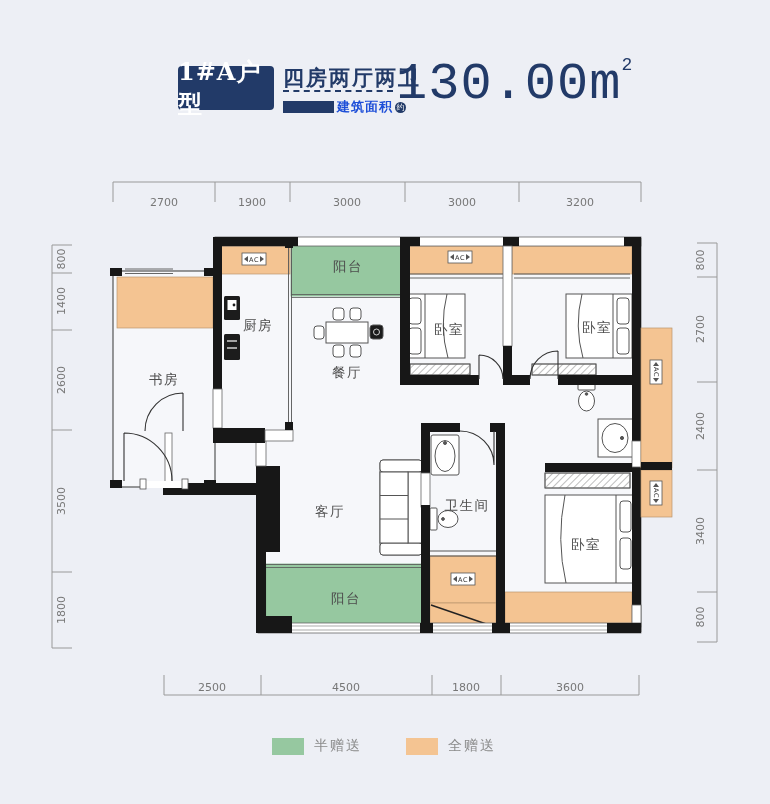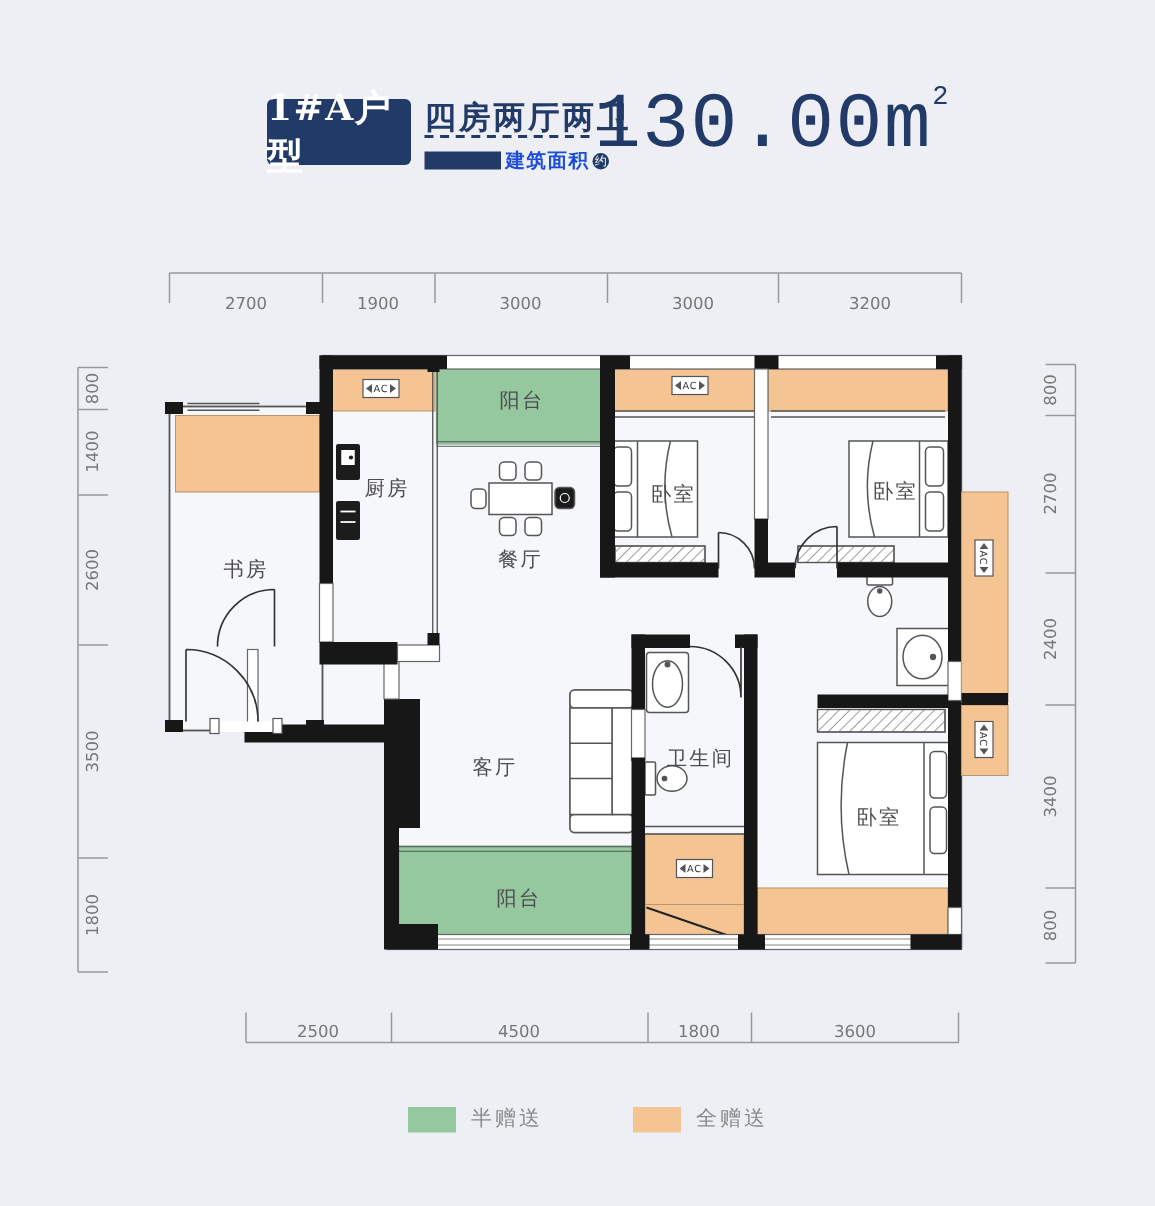--- a/index.html
+++ b/index.html
@@ -350,19 +350,19 @@
       <text class="dimtx" x="466" y="691" text-anchor="middle">1800</text>
       <text class="dimtx" x="570" y="691" text-anchor="middle">3600</text>
     </g>
   </svg>
 
   <div class="legend">
     <div class="item" style="left:272px;">
       <span class="sw" style="background:#96c8a0;"></span>
       <span class="tx">半赠送</span>
     </div>
-    <div class="item" style="left:422px;">
+    <div class="item" style="left:406px;">
       <span class="sw" style="background:#f4c492;"></span>
       <span class="tx">全赠送</span>
     </div>
   </div>
 
 </div>
 
 </body></html>

